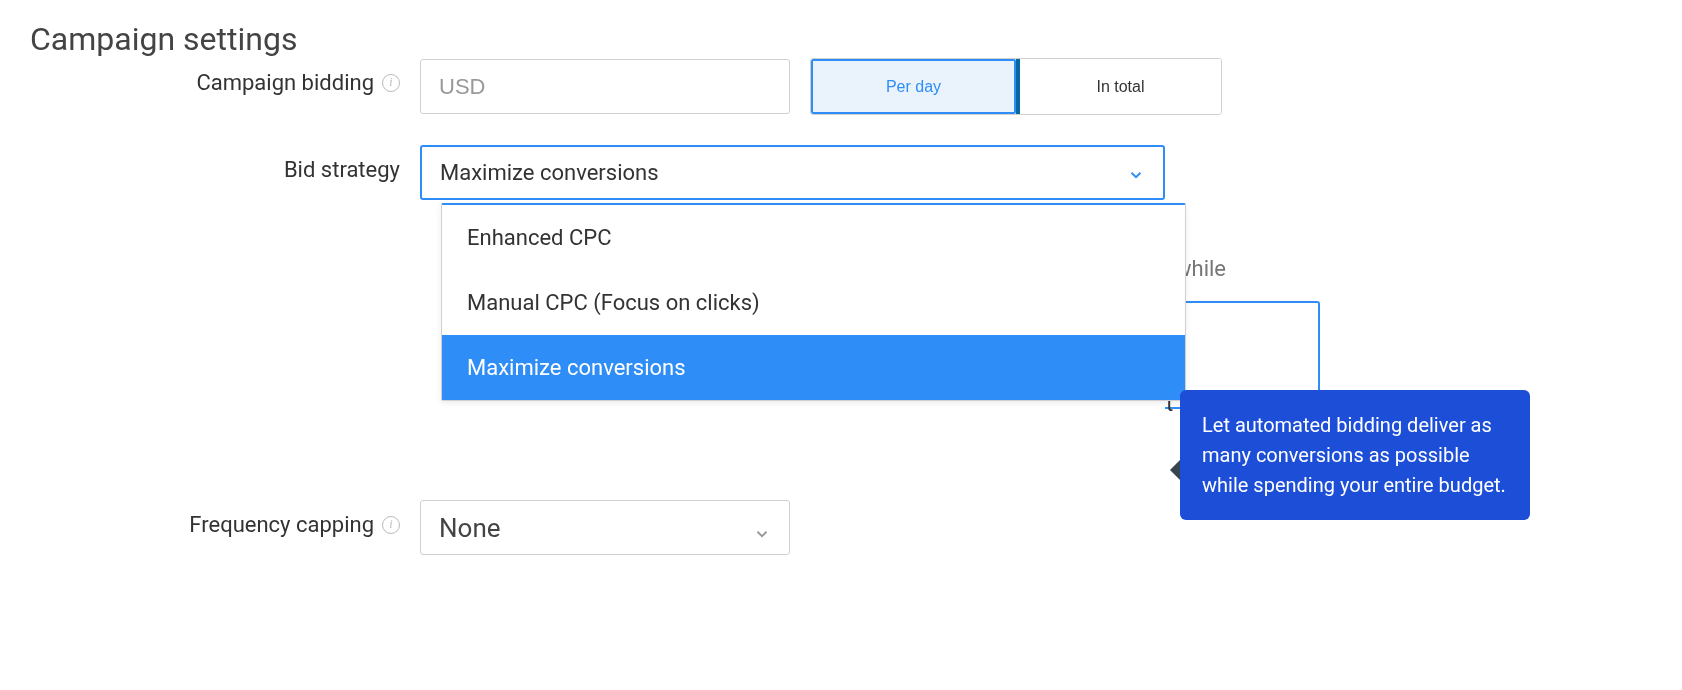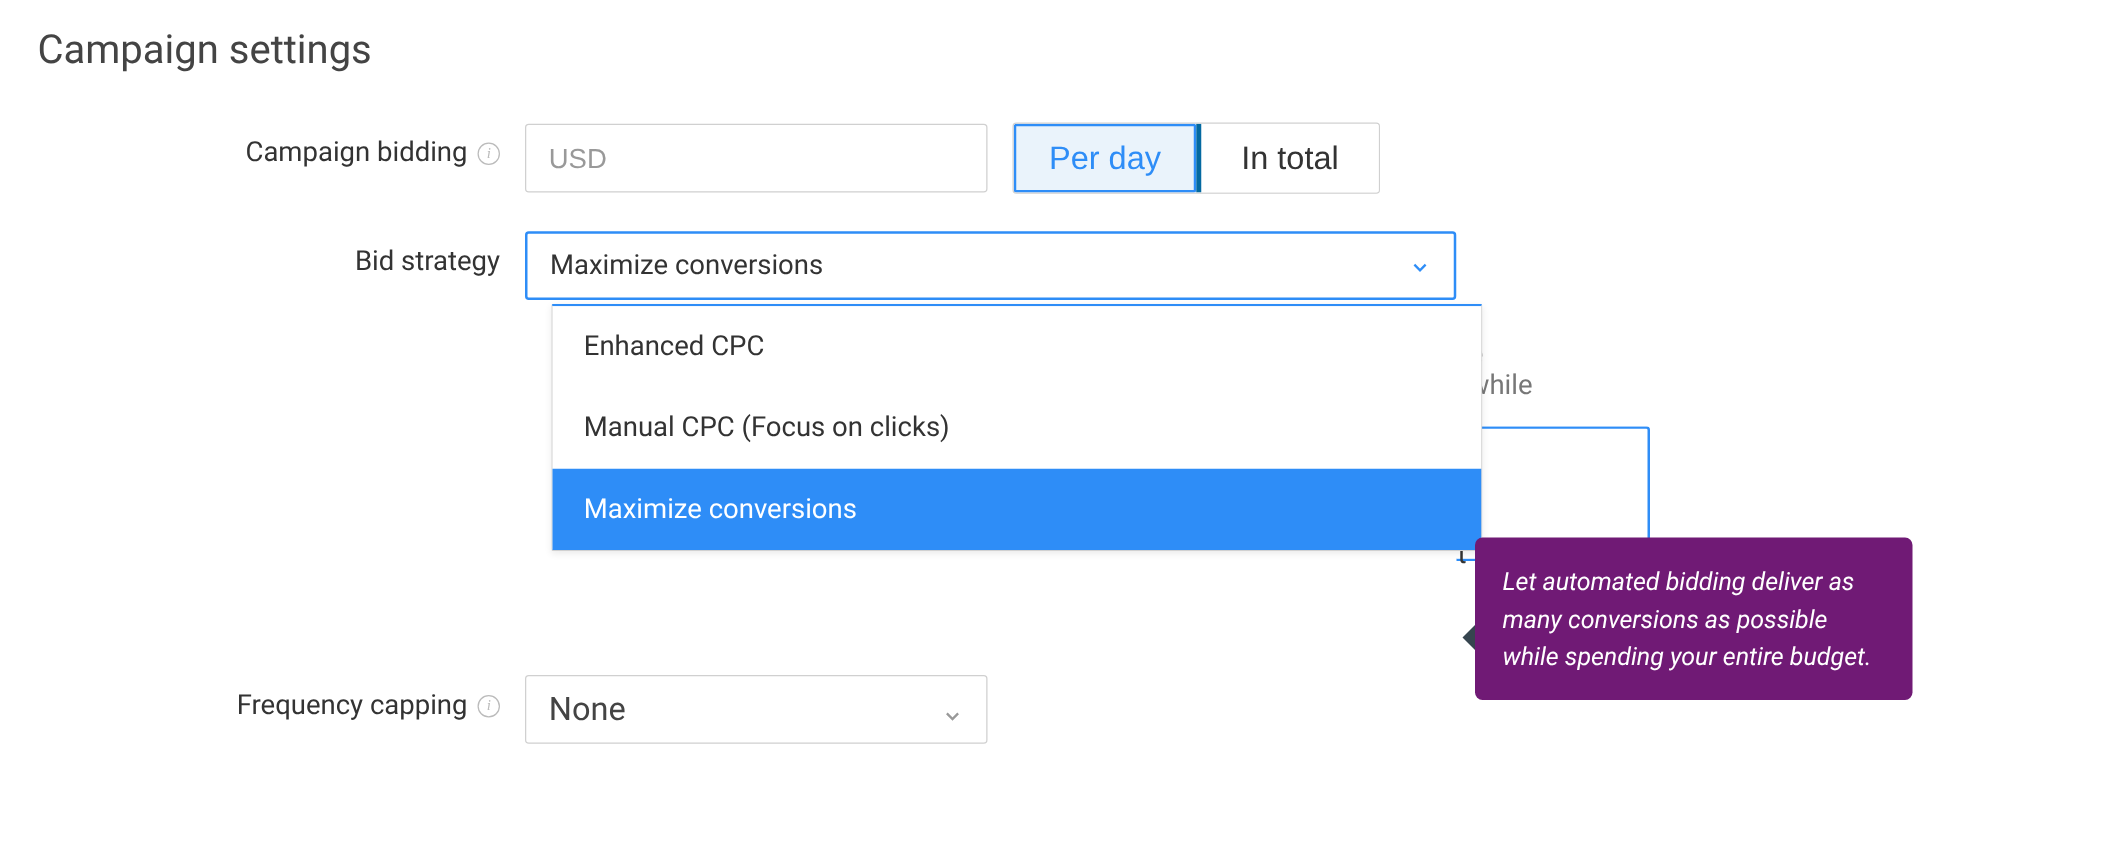--- a/index.html
+++ b/index.html
@@ -10,21 +10,20 @@
     body {
       font-family: -apple-system, BlinkMacSystemFont, "Segoe UI", Roboto, Helvetica, Arial, sans-serif;
       background: #fff;
       padding: 20px 30px;
       color: #333;
     }
     .page-title {
       font-size: 32px;
       font-weight: 400;
       color: #444;
-      margin-bottom: 40px;
     }
     .form-row {
       display: flex;
       align-items: flex-start;
       margin-bottom: 30px;
     }
     .form-label-col {
       width: 390px;
       display: flex;
       justify-content: flex-end;
@@ -70,26 +69,26 @@
     .text-input::placeholder {
       color: #999;
     }
     .toggle-group {
       display: flex;
       border: 1px solid #d0d0d0;
       border-radius: 3px;
       overflow: hidden;
     }
     .toggle-btn {
-      width: 146px;
+      width: 205px;
       height: 55px;
       display: flex;
       align-items: center;
       justify-content: center;
-      font-size: 26px;
+      font-size: 16px;
       background: #fff;
       cursor: pointer;
       color: #333;
       border: none;
     }
     .toggle-btn.active {
       background: #eaf3fb;
       color: #2e8df7;
       border: 2px solid #2e8df7;
       border-radius: 2px;
@@ -146,28 +145,27 @@
     }
     .dropdown-option.selected {
       background: #2e8df7;
       color: #fff;
     }
     .tooltip {
       position: absolute;
       left: 760px;
       top: 245px;
       width: 350px;
-      background: #701a75;
+      background: #1d4ed8;
       color: #fff;
       padding: 20px 22px;
       border-radius: 6px;
       font-size: 20px;
       line-height: 1.5;
       z-index: 20;
-      font-style: italic;
     }
     .tooltip::before {
       content: "";
       position: absolute;
       left: -10px;
       top: 70px;
       border-top: 10px solid transparent;
       border-bottom: 10px solid transparent;
       border-right: 10px solid #36454f;
     }

